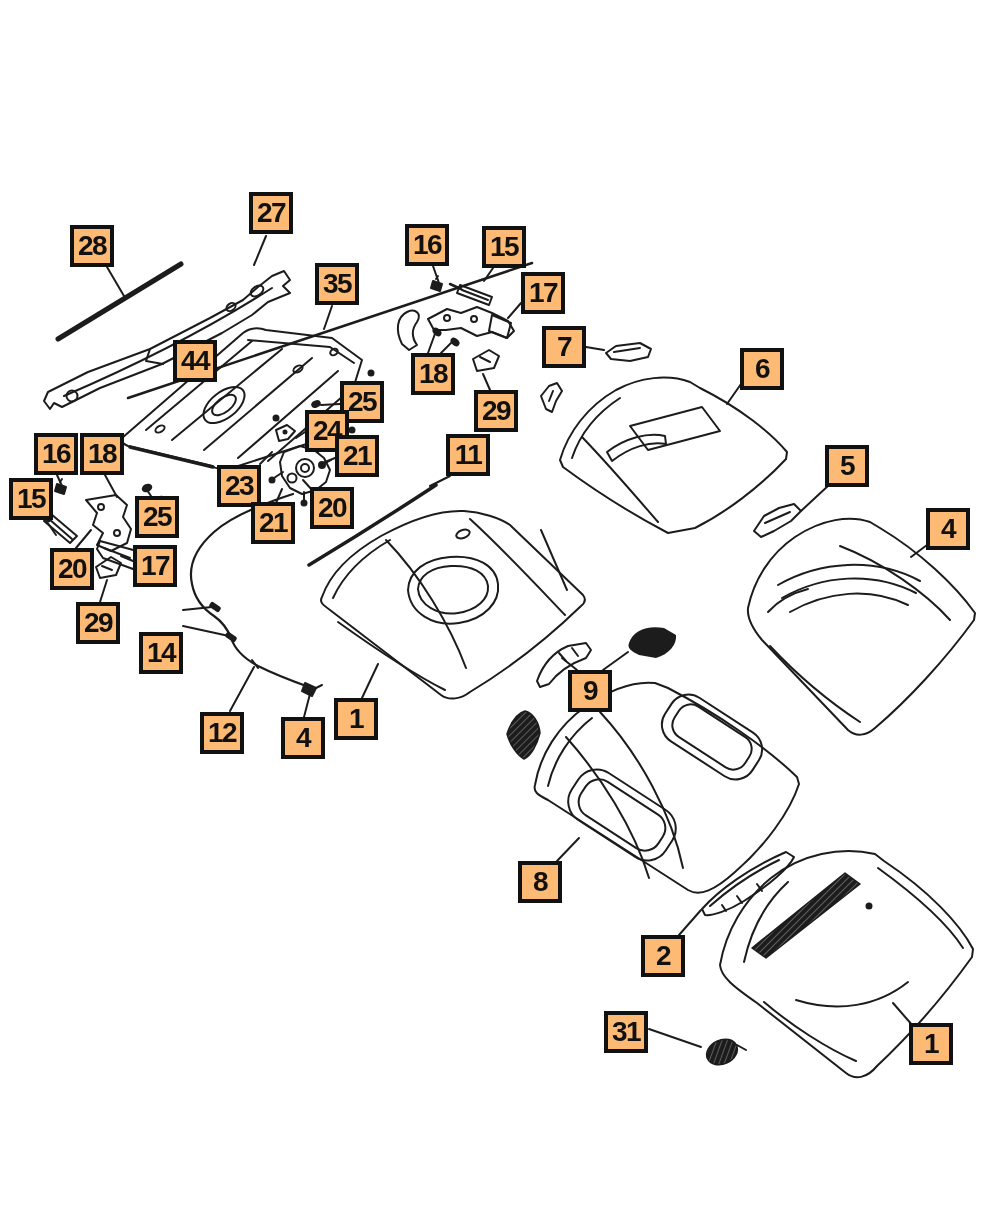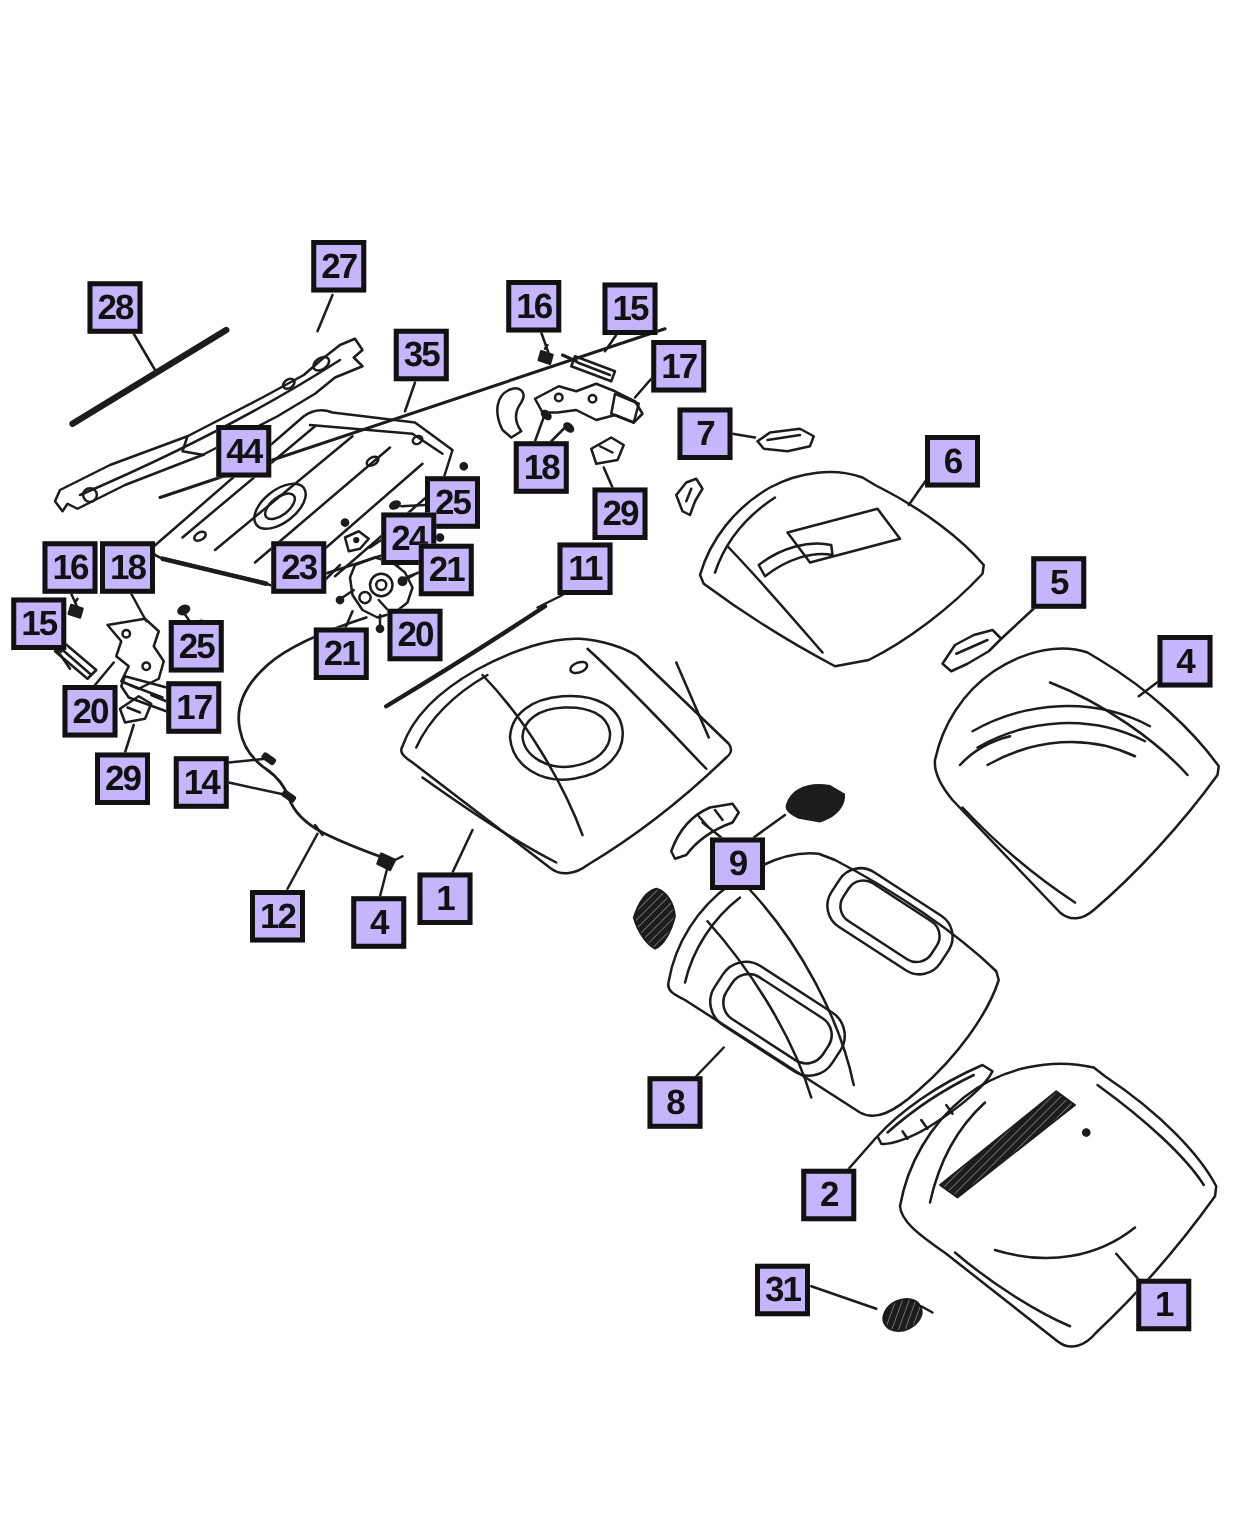--- a/index.html
+++ b/index.html
@@ -6,21 +6,21 @@
   .stage{
     position:relative;width:1000px;height:1214px;background:#ffffff;
     overflow:hidden;font-family:"Liberation Sans",sans-serif;
   }
   .stage svg{position:absolute;left:0;top:0;}
   .art{stroke:#1c1c1c;fill:none;stroke-width:2;stroke-linecap:round;stroke-linejoin:round;}
   .leader{stroke:#1c1c1c;stroke-width:2;}
   .callout{
     position:absolute;transform:translate(-50%,-50%);
     box-sizing:border-box;min-width:44px;height:42px;padding:0 3px;
-    border:4px solid #111111;background:#c4b5fd;color:#111111;
+    border:4px solid #111111;background:#fdba74;color:#111111;
     display:flex;align-items:center;justify-content:center;
     font-weight:bold;font-size:28px;line-height:1;letter-spacing:-1.5px;
     z-index:5;cursor:pointer;user-select:none;
   }
 </style>
 </head>
 <body>
 
 <div class="stage">
 
@@ -278,31 +278,31 @@
 <div class="callout" style="left:433px;top:374px">18</div>
 <div class="callout" style="left:496px;top:411px">29</div>
 <div class="callout" style="left:564px;top:347px">7</div>
 <div class="callout" style="left:762px;top:369px">6</div>
 <div class="callout" style="left:847px;top:466px">5</div>
 <div class="callout" style="left:948px;top:529px">4</div>
 <div class="callout" style="left:468px;top:455px">11</div>
 <div class="callout" style="left:362px;top:402px">25</div>
 <div class="callout" style="left:327px;top:431px">24</div>
 <div class="callout" style="left:357px;top:456px">21</div>
-<div class="callout" style="left:239px;top:454px">23</div>
+<div class="callout" style="left:239px;top:486px">23</div>
 <div class="callout" style="left:332px;top:508px">20</div>
 <div class="callout" style="left:273px;top:523px">21</div>
 <div class="callout" style="left:56px;top:454px">16</div>
 <div class="callout" style="left:102px;top:454px">18</div>
 <div class="callout" style="left:31px;top:499px">15</div>
 <div class="callout" style="left:157px;top:517px">25</div>
 <div class="callout" style="left:72px;top:569px">20</div>
 <div class="callout" style="left:155px;top:566px">17</div>
 <div class="callout" style="left:98px;top:623px">29</div>
-<div class="callout" style="left:161px;top:626px">14</div>
+<div class="callout" style="left:161px;top:653px">14</div>
 <div class="callout" style="left:222px;top:733px">12</div>
 <div class="callout" style="left:303px;top:738px">4</div>
 <div class="callout" style="left:356px;top:719px">1</div>
 <div class="callout" style="left:590px;top:691px">9</div>
 <div class="callout" style="left:540px;top:882px">8</div>
 <div class="callout" style="left:663px;top:956px">2</div>
 <div class="callout" style="left:626px;top:1032px">31</div>
 <div class="callout" style="left:931px;top:1044px">1</div>
 
 </div>

